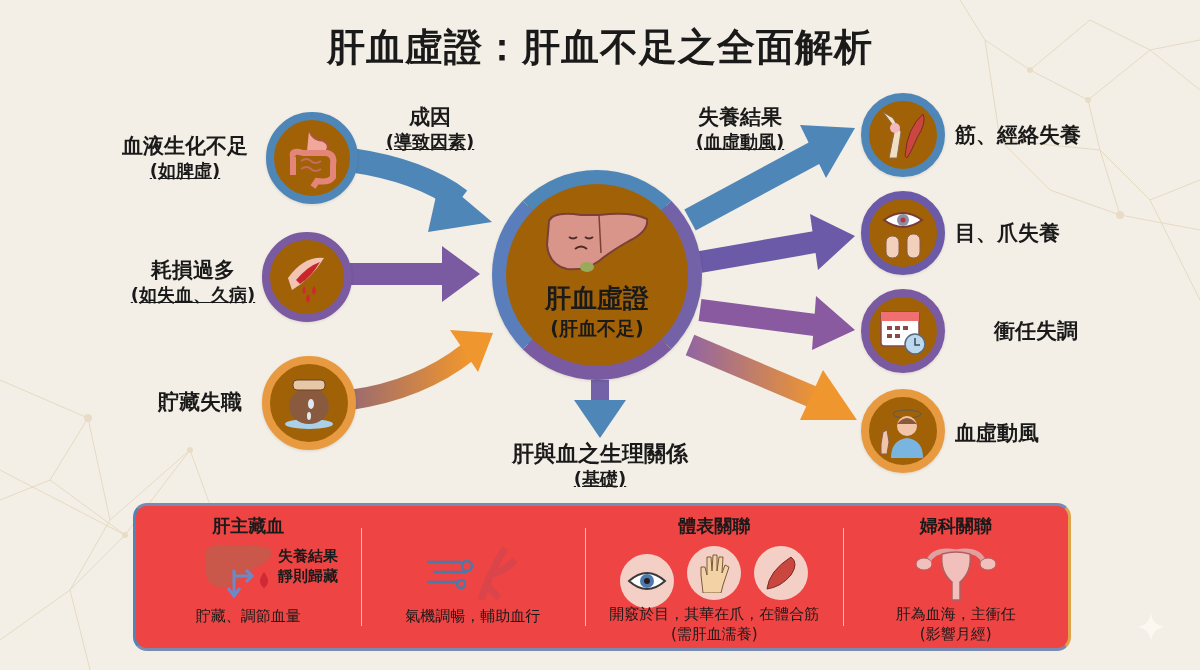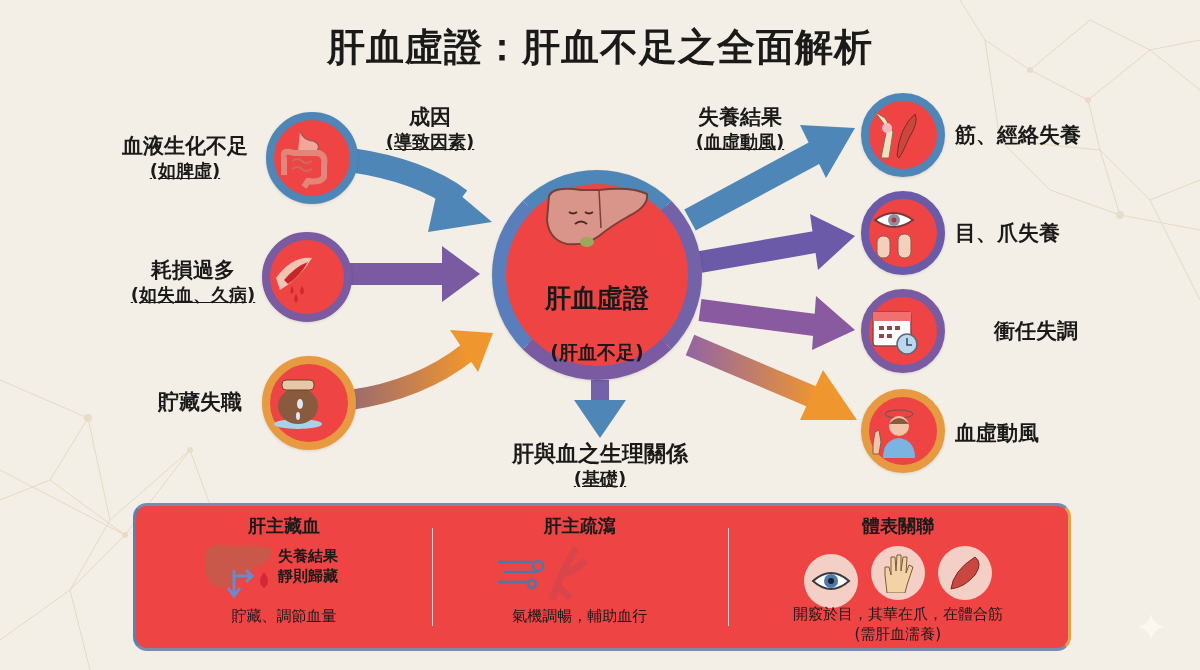--- a/index.html
+++ b/index.html
@@ -10,22 +10,22 @@
     color:#1a1a1a;
   }
   .abs { position:absolute; }
   .title {
     left:0; width:1200px; top:22px; text-align:center;
     font-size:38px; font-weight:bold; letter-spacing:1px;
   }
   .lbl { font-weight:bold; font-size:21px; line-height:26px; text-align:center; }
   .lbl .sub { display:block; font-size:18px; line-height:23px;text-decoration:underline; }
   .circle {
-    border-radius:50%; background:#ef4444; box-sizing:border-box;
-    display:flex; align-items:center; justify-content:space-between;
+    border-radius:50%; background:#a16207; box-sizing:border-box;
+    display:flex; align-items:center; justify-content:center;
     box-shadow:0 1px 3px rgba(0,0,0,0.12);
   }
   .c-blue { border:8px solid #4f86b8; }
   .c-purple { border:8px solid #7a5aa0; }
   .c-violet { border:8px solid #6a5aa8; }
   .c-orange { border:8px solid #e89a40; }
   .center {
     left:492px; top:170px; width:210px; height:210px;
     border:14px solid #6a6fb8;
     border-top-color:#4f86b8; border-left-color:#5a7ebc;
@@ -235,21 +235,20 @@
       <path d="M32,28 L32,52 M26,46 L32,54 L38,46 M32,34 L50,34 M44,28 L50,34 L44,40" stroke="#6a8ac8" stroke-width="3" fill="none"></path>
       <path d="M62,30 q8,10 0,16 q-8,-6 0,-16 Z" fill="#d02a36"></path>
     </svg>
     <div class="abs" style="left:142px;top:40px;font-size:15px;font-weight:bold;line-height:20px;text-align:left;">
       <div>失養結果</div>
       <div>靜則歸藏</div>
     </div>
     <div class="cap" style="top:100px;">貯藏、調節血量</div>
   </div>
   <div class="col">
-    <h4>肝主疏瀉</h4>
     <svg class="abs" style="left:64px;top:38px" width="96" height="56" viewBox="0 0 96 56">
       <path d="M2,18 L36,18 M8,28 L42,28 M2,38 L34,38" stroke="#4a7aa8" stroke-width="2.5"></path>
       <circle cx="42" cy="22" r="5" fill="none" stroke="#4a7aa8" stroke-width="2.5"></circle>
       <circle cx="36" cy="40" r="4" fill="none" stroke="#4a7aa8" stroke-width="2.5"></circle>
       <path d="M56,56 Q64,30 80,4 M64,30 Q76,30 90,16 M60,40 L74,54" stroke="#d9454a" stroke-width="7" fill="none"></path>
     </svg>
     <div class="cap" style="top:100px;">氣機調暢，輔助血行</div>
   </div>
   <div class="col" style="flex:1.15;">
     <h4>體表關聯</h4>
@@ -270,17 +269,30 @@
         <svg width="40" height="40" viewBox="0 0 40 40">
             <path d="M6,36 Q8,18 30,4 Q38,10 30,22 Q20,34 6,36 Z" fill="#c9473f" stroke="#7a2a26"></path>
           </svg>
       </span>
     </div>
     <div class="cap" style="top:98px;">
       <div>開竅於目，其華在爪，在體合筋</div>
       <div>(需肝血濡養)</div>
     </div>
   </div>
+  <div class="col">
+    <h4>婦科關聯</h4>
+    <svg class="abs" style="left:50%;margin-left:-42px;top:36px" width="84" height="60" viewBox="0 0 84 60">
+      <path d="M14,20 Q20,6 42,10 Q64,6 70,20" stroke="#e0a0a0" stroke-width="5" fill="none"></path>
+      <ellipse cx="10" cy="22" rx="8" ry="6" fill="#f2c0bc" stroke="#b06060"></ellipse>
+      <ellipse cx="74" cy="22" rx="8" ry="6" fill="#f2c0bc" stroke="#b06060"></ellipse>
+      <path d="M28,12 Q42,8 56,12 Q58,30 46,40 L46,58 L38,58 L38,40 Q26,30 28,12 Z" fill="#f2c0bc" stroke="#b06060" stroke-width="1.5"></path>
+    </svg>
+    <div class="cap" style="top:98px;">
+      <div>肝為血海，主衝任</div>
+      <div>(影響月經)</div>
+    </div>
+  </div>
 </div>
 
 <svg class="abs sparkle" width="26" height="26" viewBox="0 0 26 26">
   <path d="M13,0 Q15,11 26,13 Q15,15 13,26 Q11,15 0,13 Q11,11 13,0 Z" fill="#fbf8f2"></path>
 </svg>
 
 </body></html>

